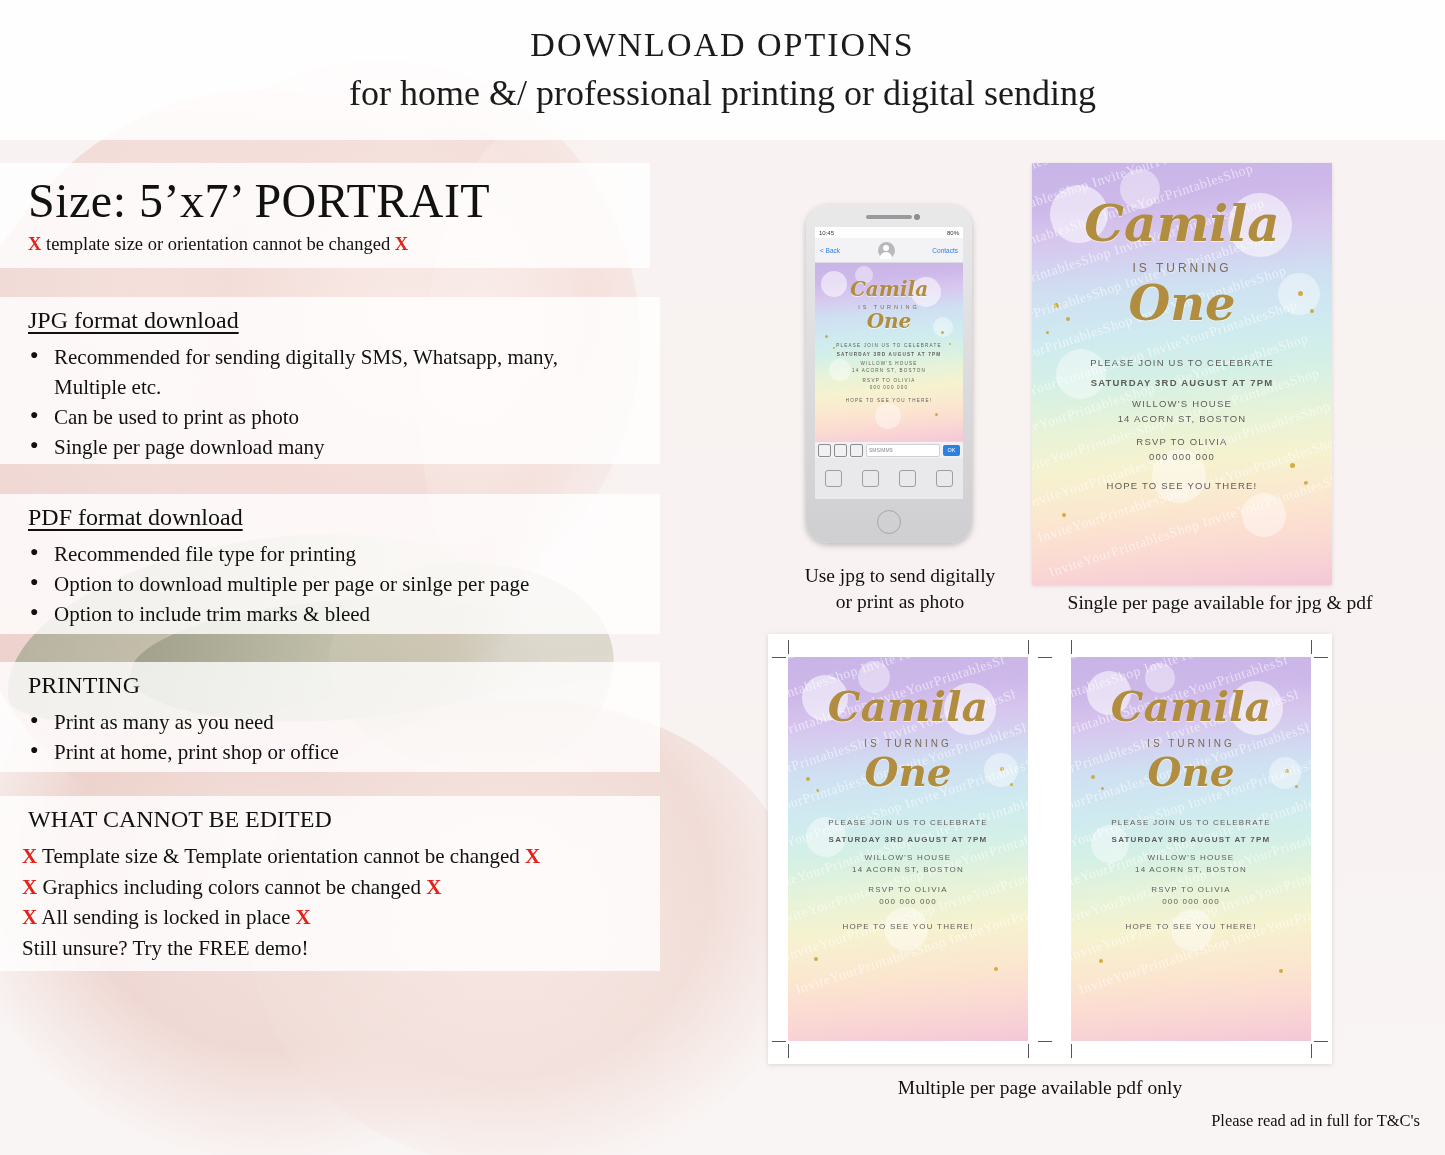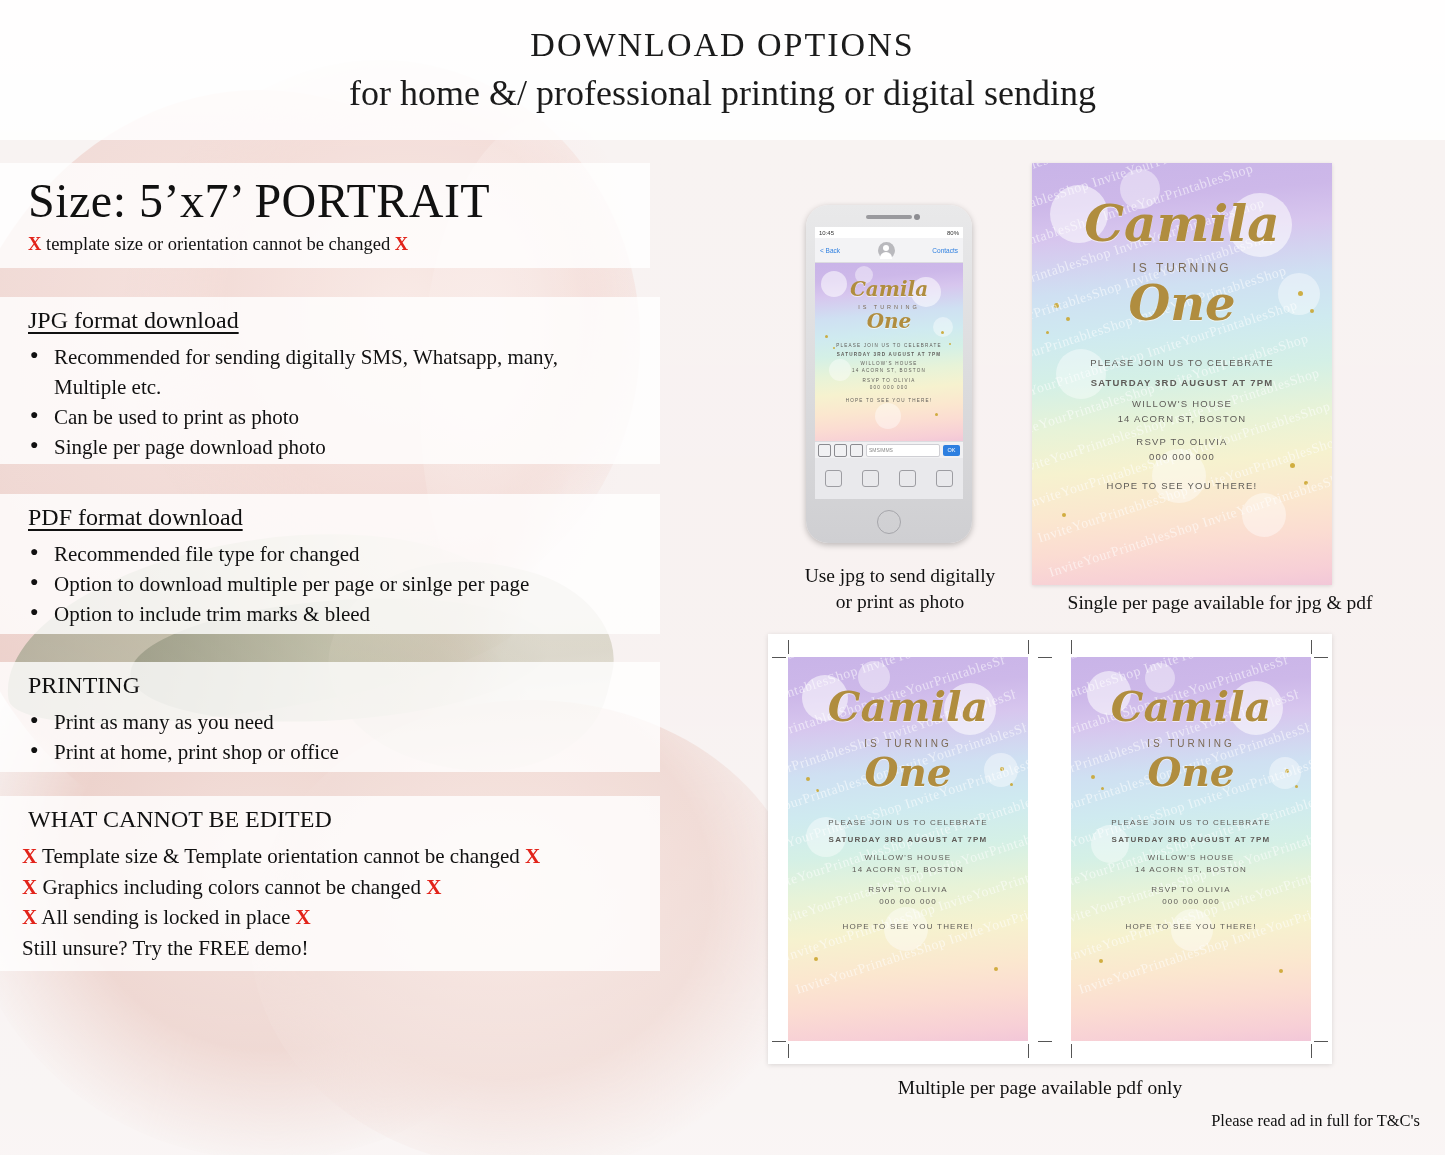--- a/index.html
+++ b/index.html
@@ -159,28 +159,28 @@
     <span class="x-red">X</span>
   </div>
 </div>
 
 <div class="block blk-jpg">
   <div class="sec-title u">JPG format download</div>
   <ul class="pts">
     <li>Recommended for sending digitally SMS, Whatsapp, many,</li>
     <li class="cont">Multiple etc.</li>
     <li>Can be used to print as photo</li>
-    <li>Single per page download photo</li>
+    <li>Single per page download many</li>
   </ul>
 </div>
 
 <div class="block blk-pdf">
   <div class="sec-title u">PDF format download</div>
   <ul class="pts">
-    <li>Recommended file type for changed</li>
+    <li>Recommended file type for printing</li>
     <li>Option to download multiple per page or sinlge per page</li>
     <li>Option to include trim marks &amp; bleed</li>
   </ul>
 </div>
 
 <div class="block blk-print">
   <div class="sec-title">PRINTING</div>
   <ul class="pts">
     <li>Print as many as you need</li>
     <li>Print at home, print shop or office</li>

